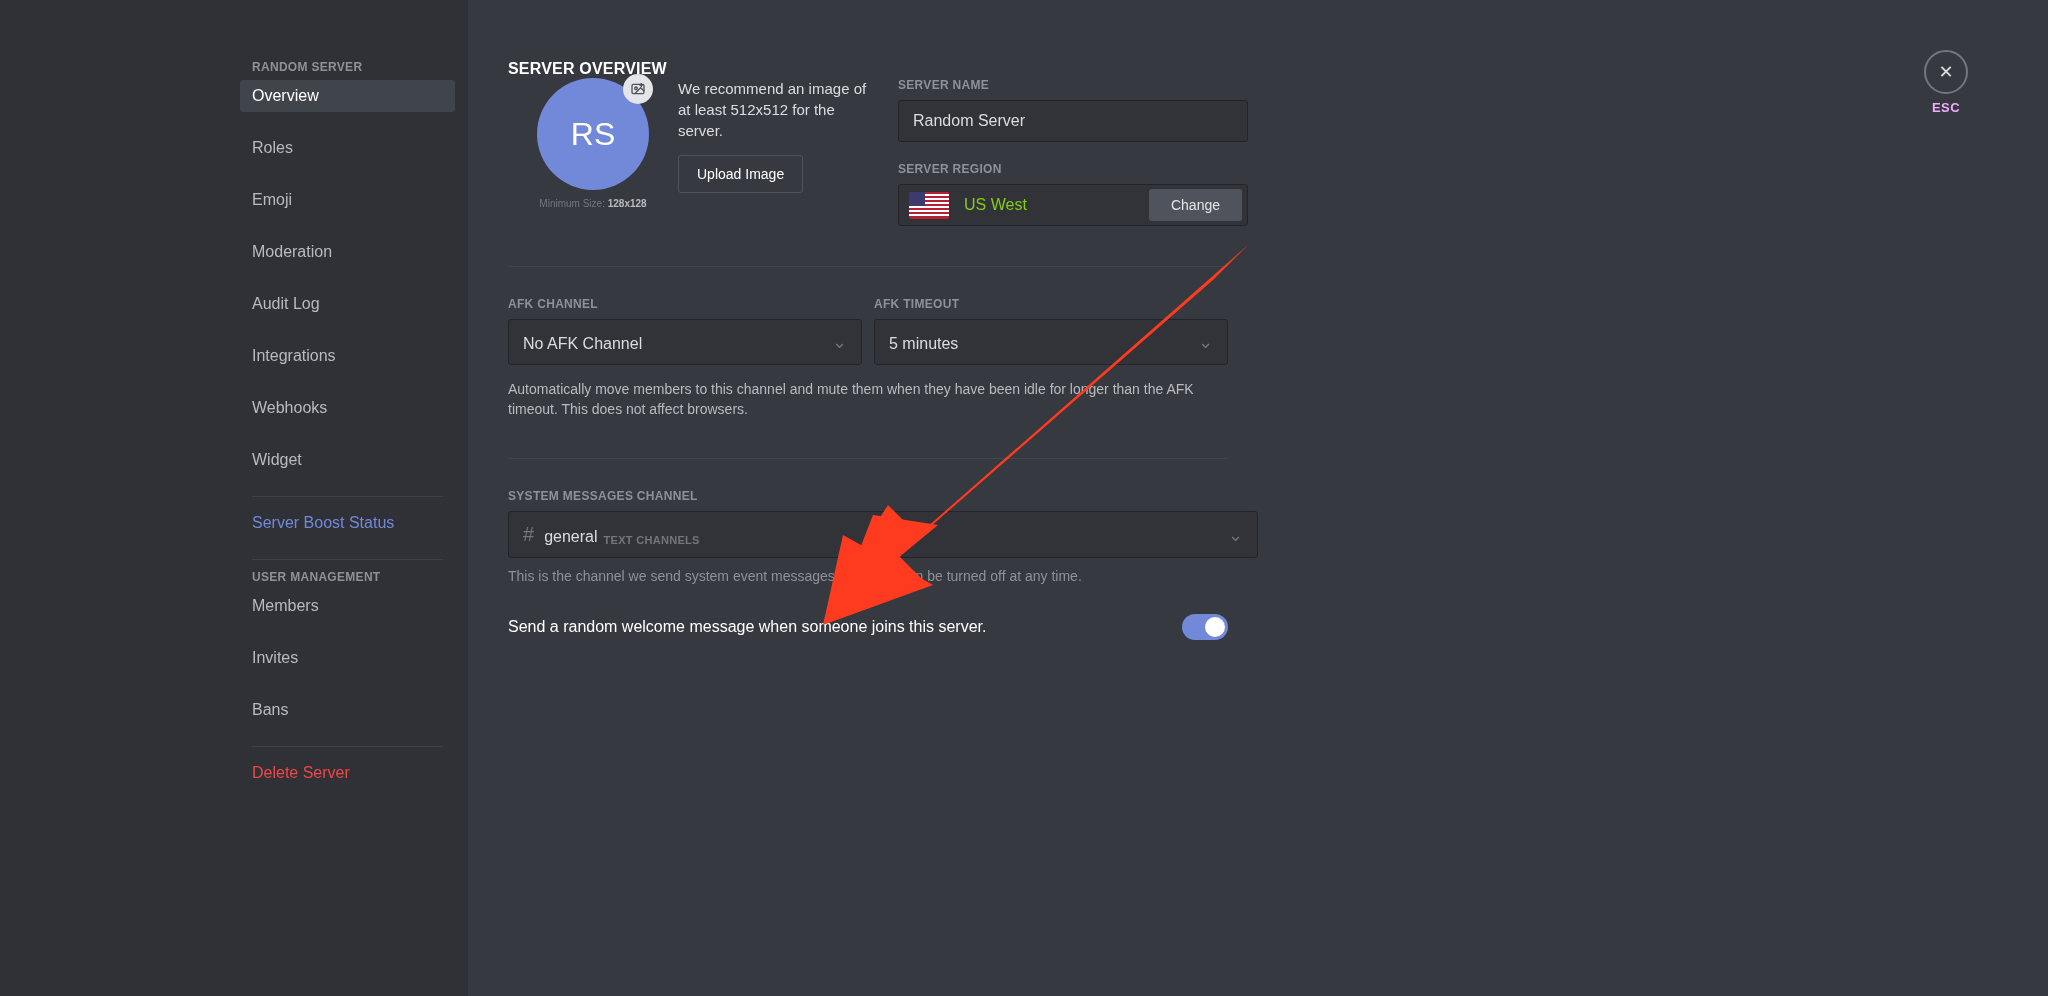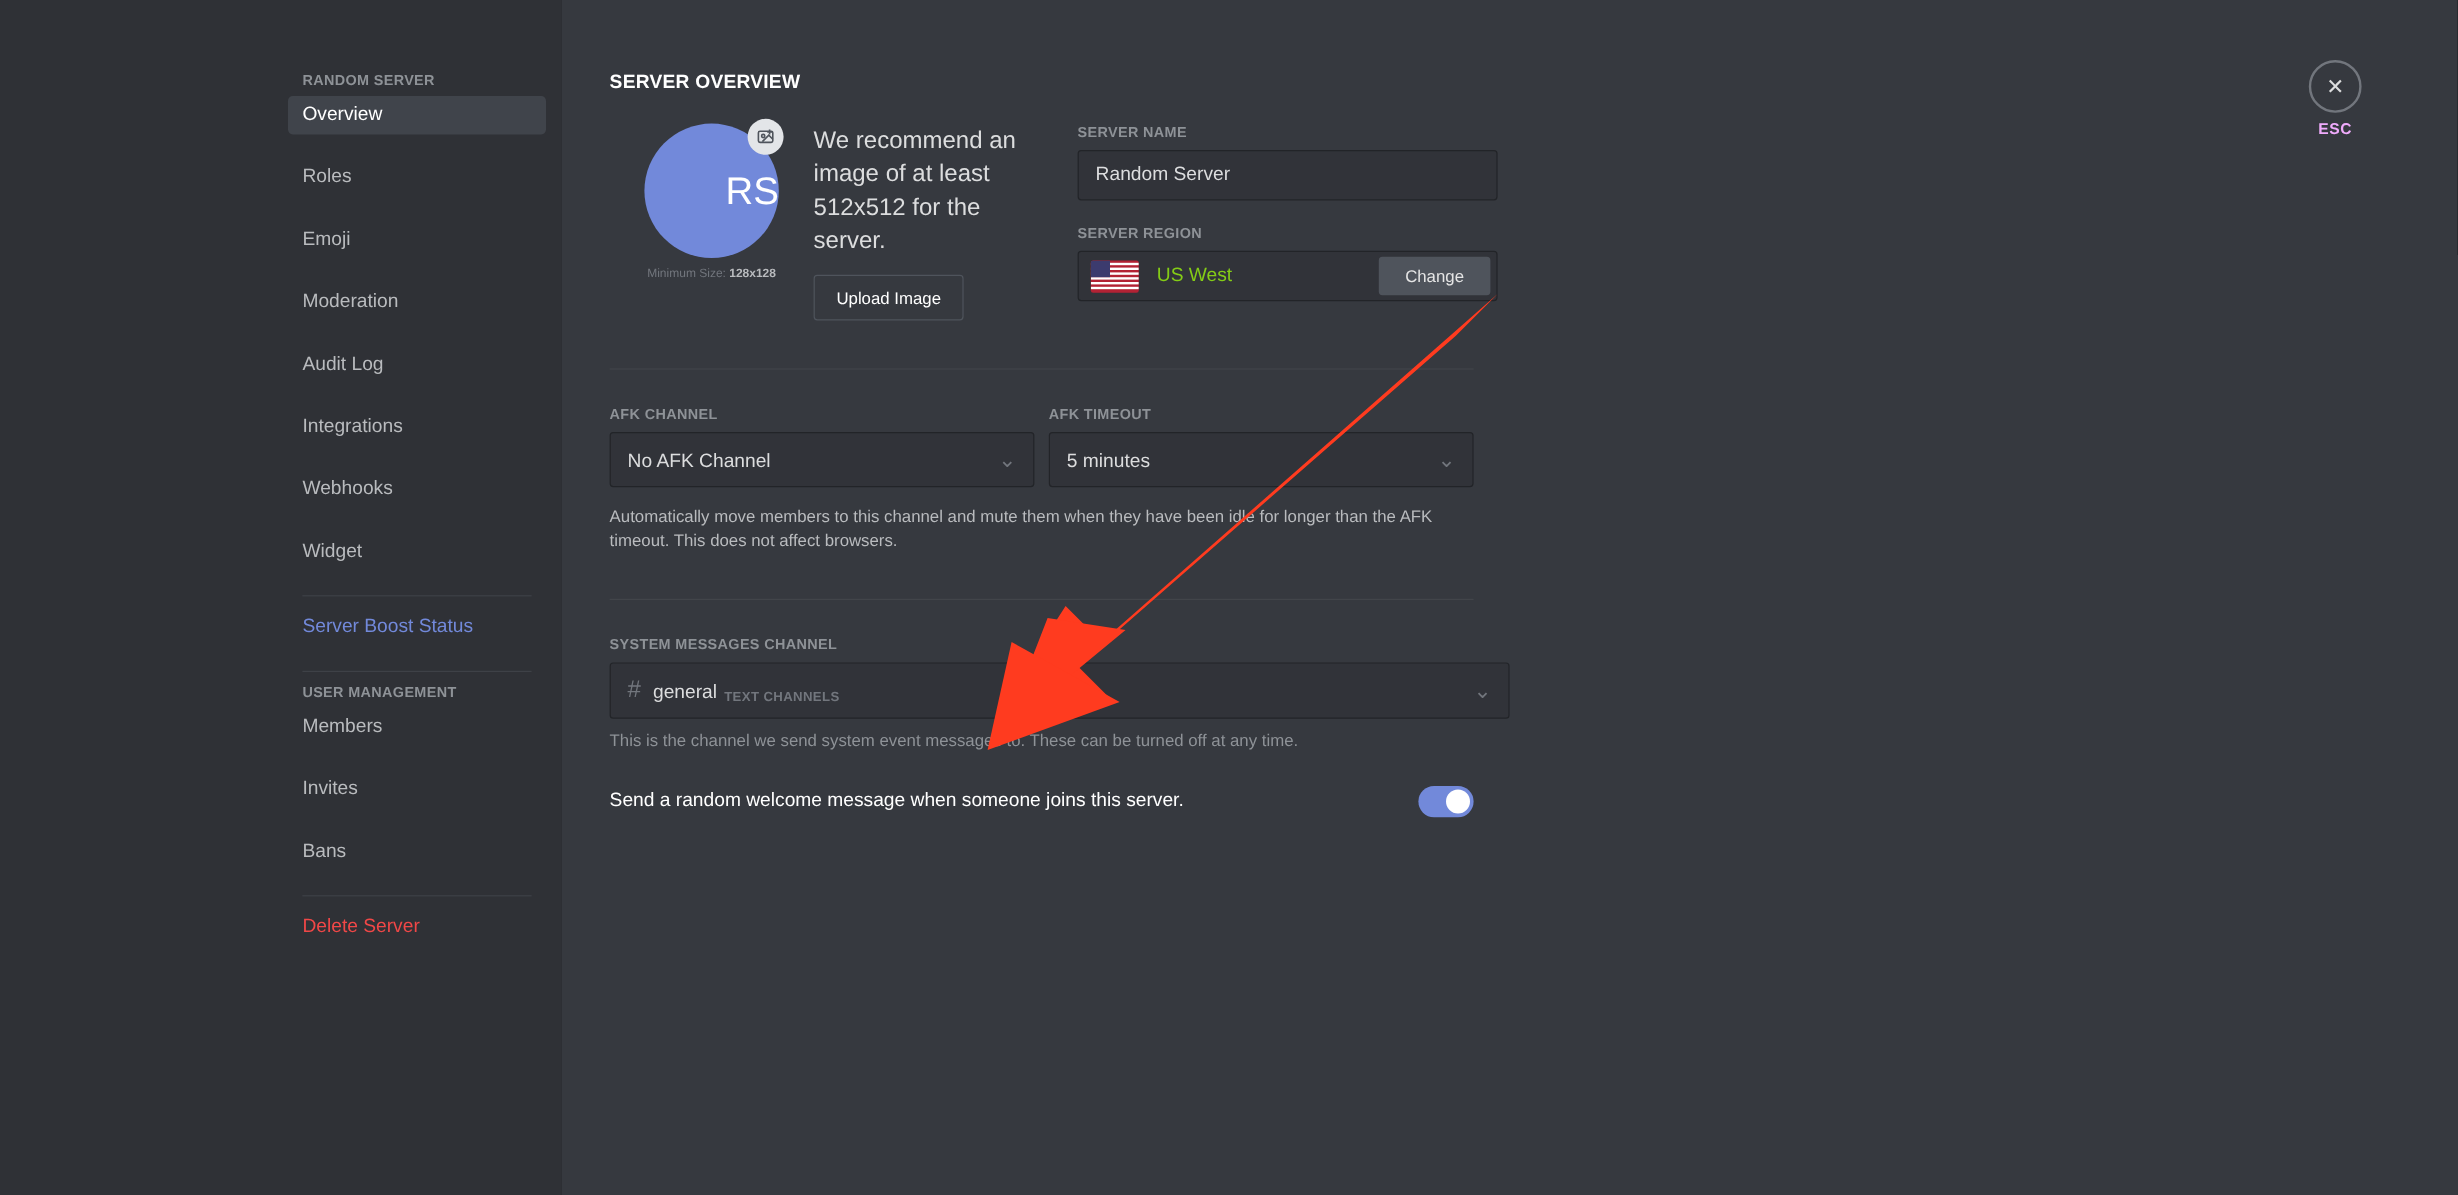--- a/index.html
+++ b/index.html
@@ -5,30 +5,30 @@
 html,body{margin:0;padding:0;width:2048px;height:996px;background:#202225;font-family:"Helvetica Neue",Helvetica,Arial,sans-serif;color:#dcddde;overflow:hidden}
 .container{display:flex;height:100%}
 .sidebar{width:468px;background:#2f3136;flex-shrink:0;box-sizing:border-box;padding:60px 13px 0 240px}
 .side-heading{font-size:12px;font-weight:700;color:#8e9297;text-transform:uppercase;letter-spacing:.3px;padding:0 12px 6px}
 .side-item{font-size:16px;color:#b9bbbe;padding:7px 12px;border-radius:4px;cursor:pointer;margin-bottom:20px}
 .side-item.active{background:#40444b;color:#fff}
 .side-item.boost{color:#7289da}
 .side-item.danger{color:#f04747}
 .side-sep{height:1px;background:#3e4147;margin:10px 12px}
 .content{flex:1;background:#36393f;padding:60px 40px 0 40px;box-sizing:border-box;overflow:hidden;position:relative}
-.page-title{font-size:16px;font-weight:700;color:#fff;text-transform:uppercase;margin-bottom:25px;letter-spacing:.2px}
+.page-title{font-size:16px;font-weight:700;color:#fff;text-transform:uppercase;letter-spacing:.2px}
 .top-row{display:flex;gap:0;margin-bottom:40px}
 .icon-col{width:170px;flex-shrink:0}
 .server-icon-wrap{position:relative;width:112px;height:112px;margin:0 auto 8px}
-.server-icon{width:112px;height:112px;border-radius:50%;background:#7289da;display:flex;align-items:center;justify-content:flex-end;font-size:32px;color:#fff;font-weight:500}
+.server-icon{width:112px;height:112px;border-radius:50%;background:#7289da;display:flex;align-items:center;justify-content:center;font-size:32px;color:#fff;font-weight:500}
 .upload-badge{position:absolute;top:-4px;right:-4px;width:30px;height:30px;border-radius:50%;background:#e3e5e8;display:flex;align-items:center;justify-content:center}
 .min-size{font-size:10px;color:#72767d;text-align:center}
 .min-size b{color:#b9bbbe;font-weight:600}
 .rec-col{width:200px;flex-shrink:0;padding-right:20px}
-.rec-text{font-size:20px;color:#dcddde;line-height:1.4;margin-bottom:14px}
+.rec-text{font-size:15px;color:#dcddde;line-height:1.4;margin-bottom:14px}
 .upload-btn{display:inline-block;border:1px solid #4f545c;border-radius:3px;padding:10px 18px;font-size:14px;color:#fff;cursor:pointer}
 .form-col{flex:1;min-width:0;max-width:350px}
 .field-label{font-size:12px;font-weight:700;color:#8e9297;text-transform:uppercase;letter-spacing:.3px;margin-bottom:8px}
 .text-input{width:100%;box-sizing:border-box;background:#313339;border:1px solid #222428;border-radius:3px;padding:11px 14px;font-size:16px;color:#dcddde;margin-bottom:20px}
 .region-row{display:flex;align-items:center;background:#313339;border:1px solid #222428;border-radius:3px;padding:4px 5px 4px 10px}
 .flag{width:40px;height:27px;border-radius:2px;overflow:hidden;flex-shrink:0;margin-right:15px;position:relative;background:#b22234}
 .flag .stripe{position:absolute;left:0;right:0;height:7.7%;background:#fff}
 .flag .canton{position:absolute;left:0;top:0;width:40%;height:53.8%;background:#3c3b6e}
 .region-name{flex:1;font-size:16px;color:#84cc16}
 .change-btn{background:#4f545c;border-radius:3px;padding:8px 22px;font-size:14px;color:#e5e5e5;cursor:pointer}

